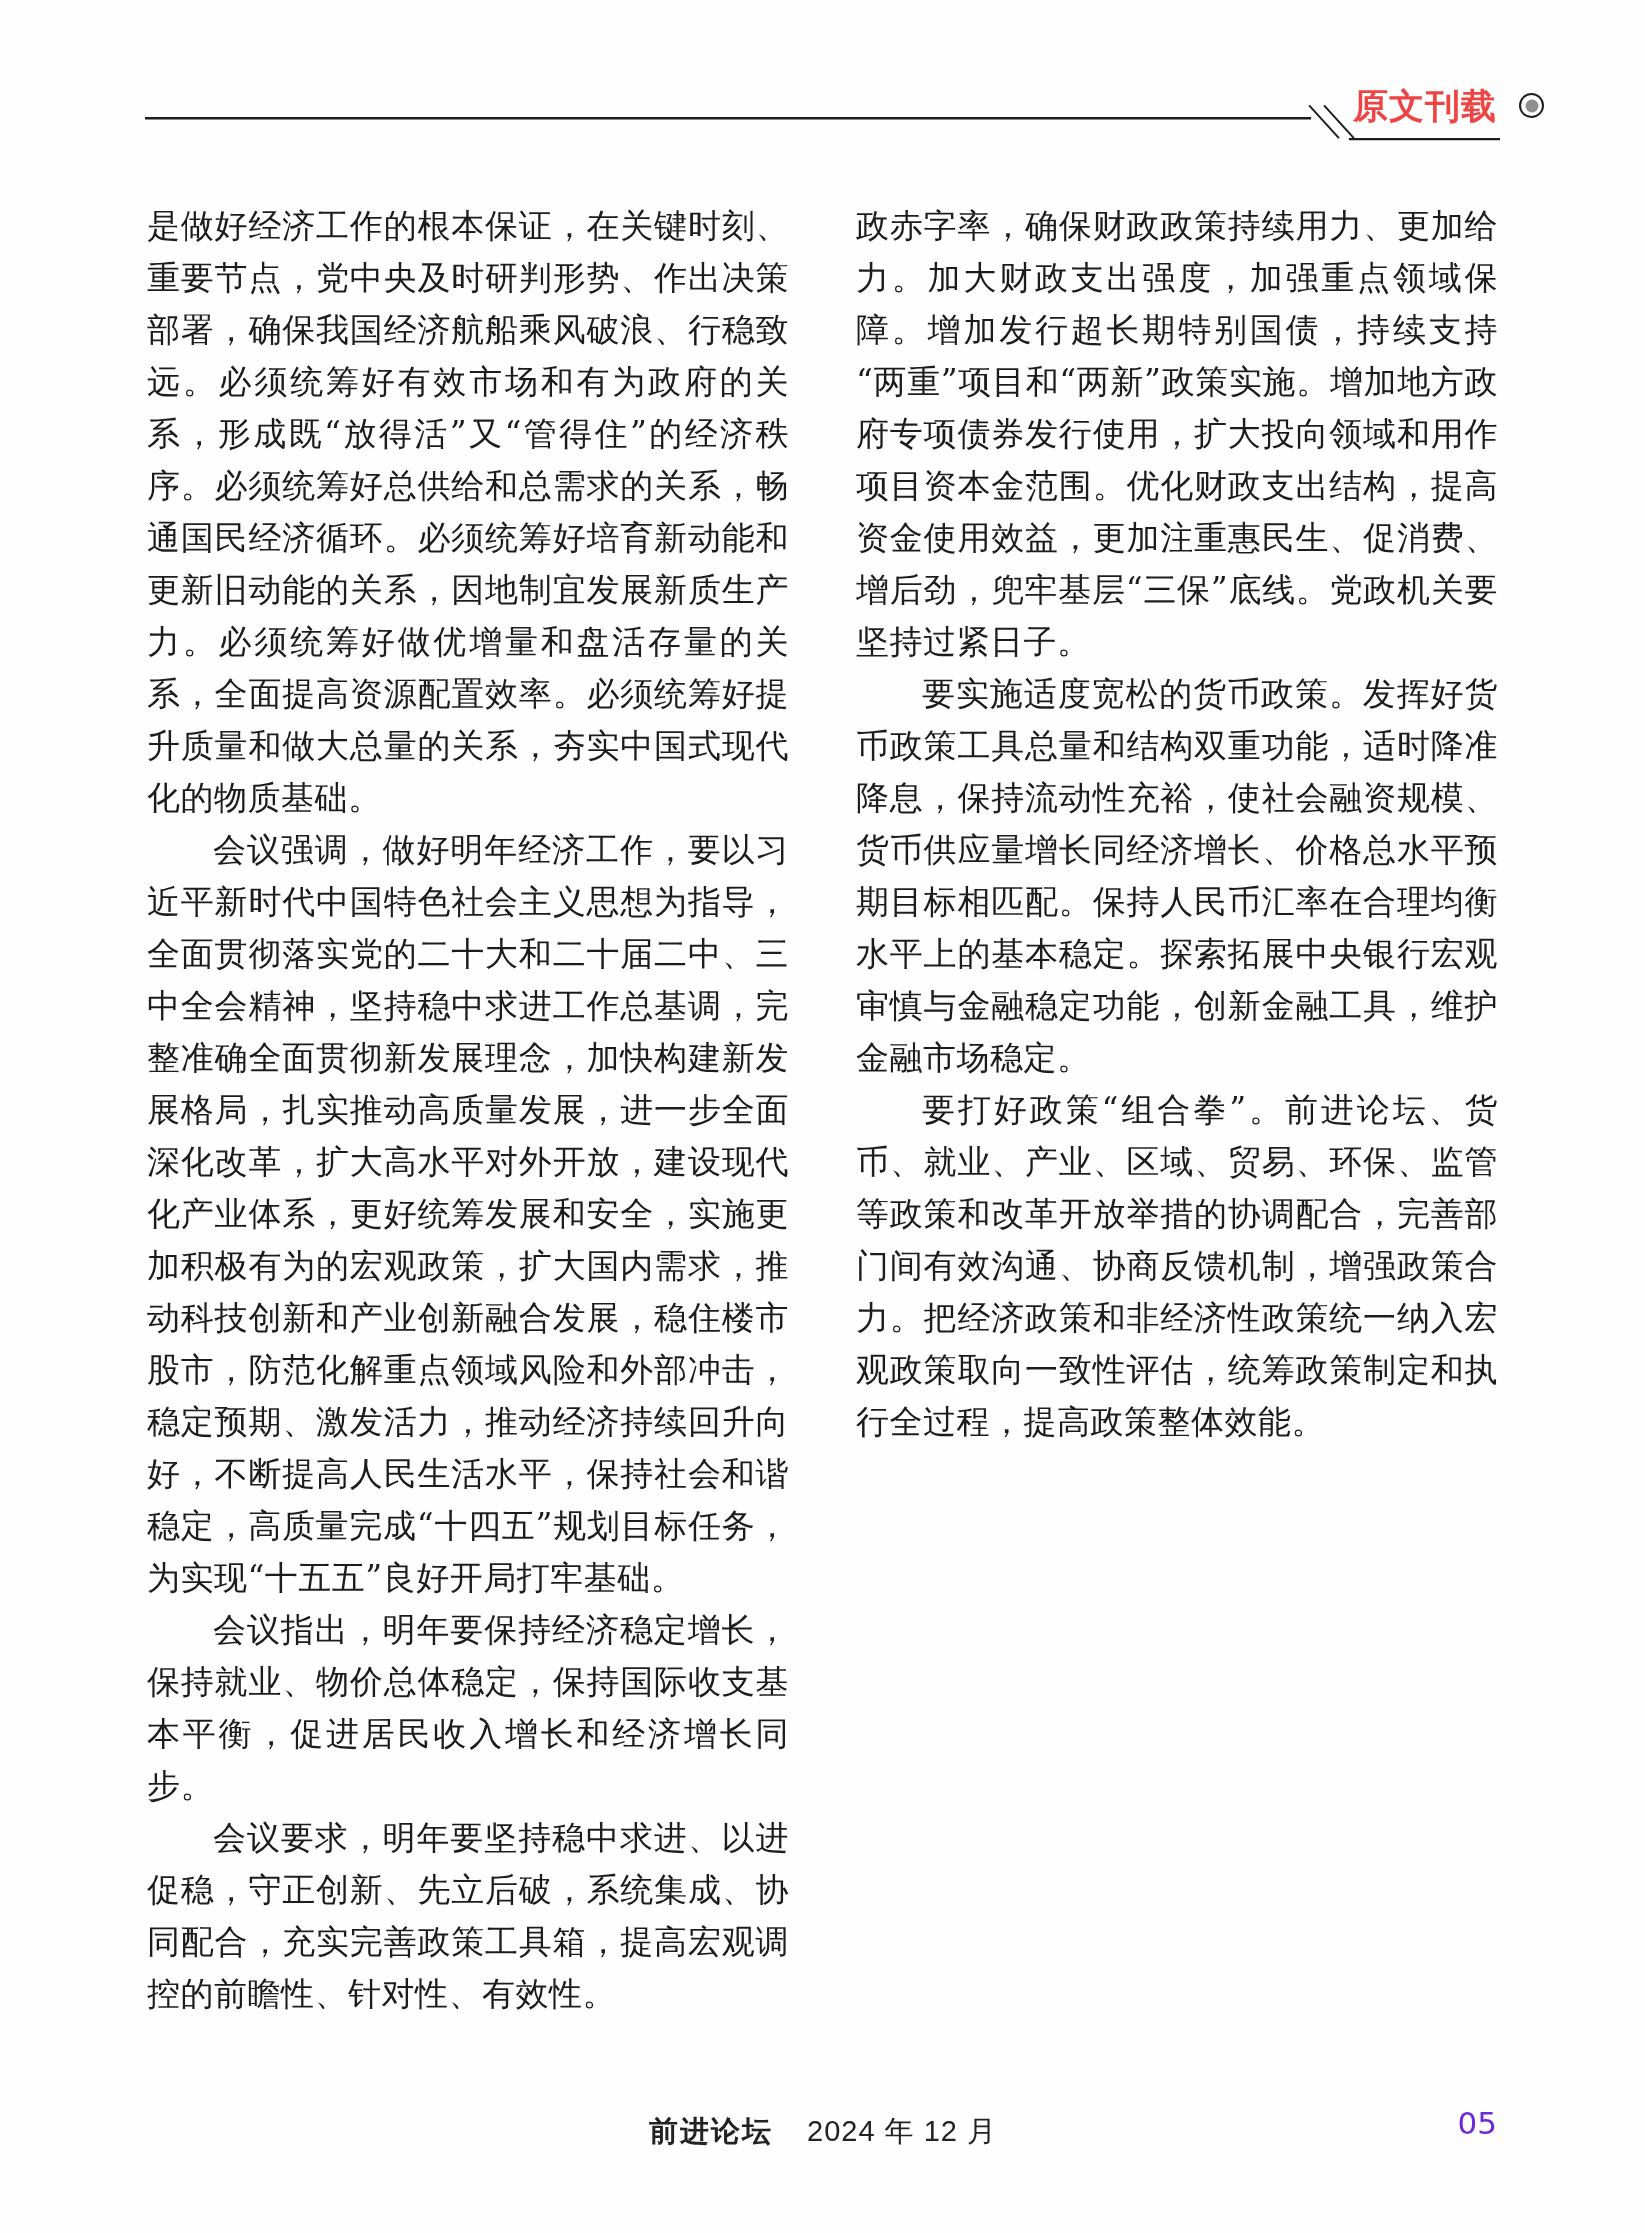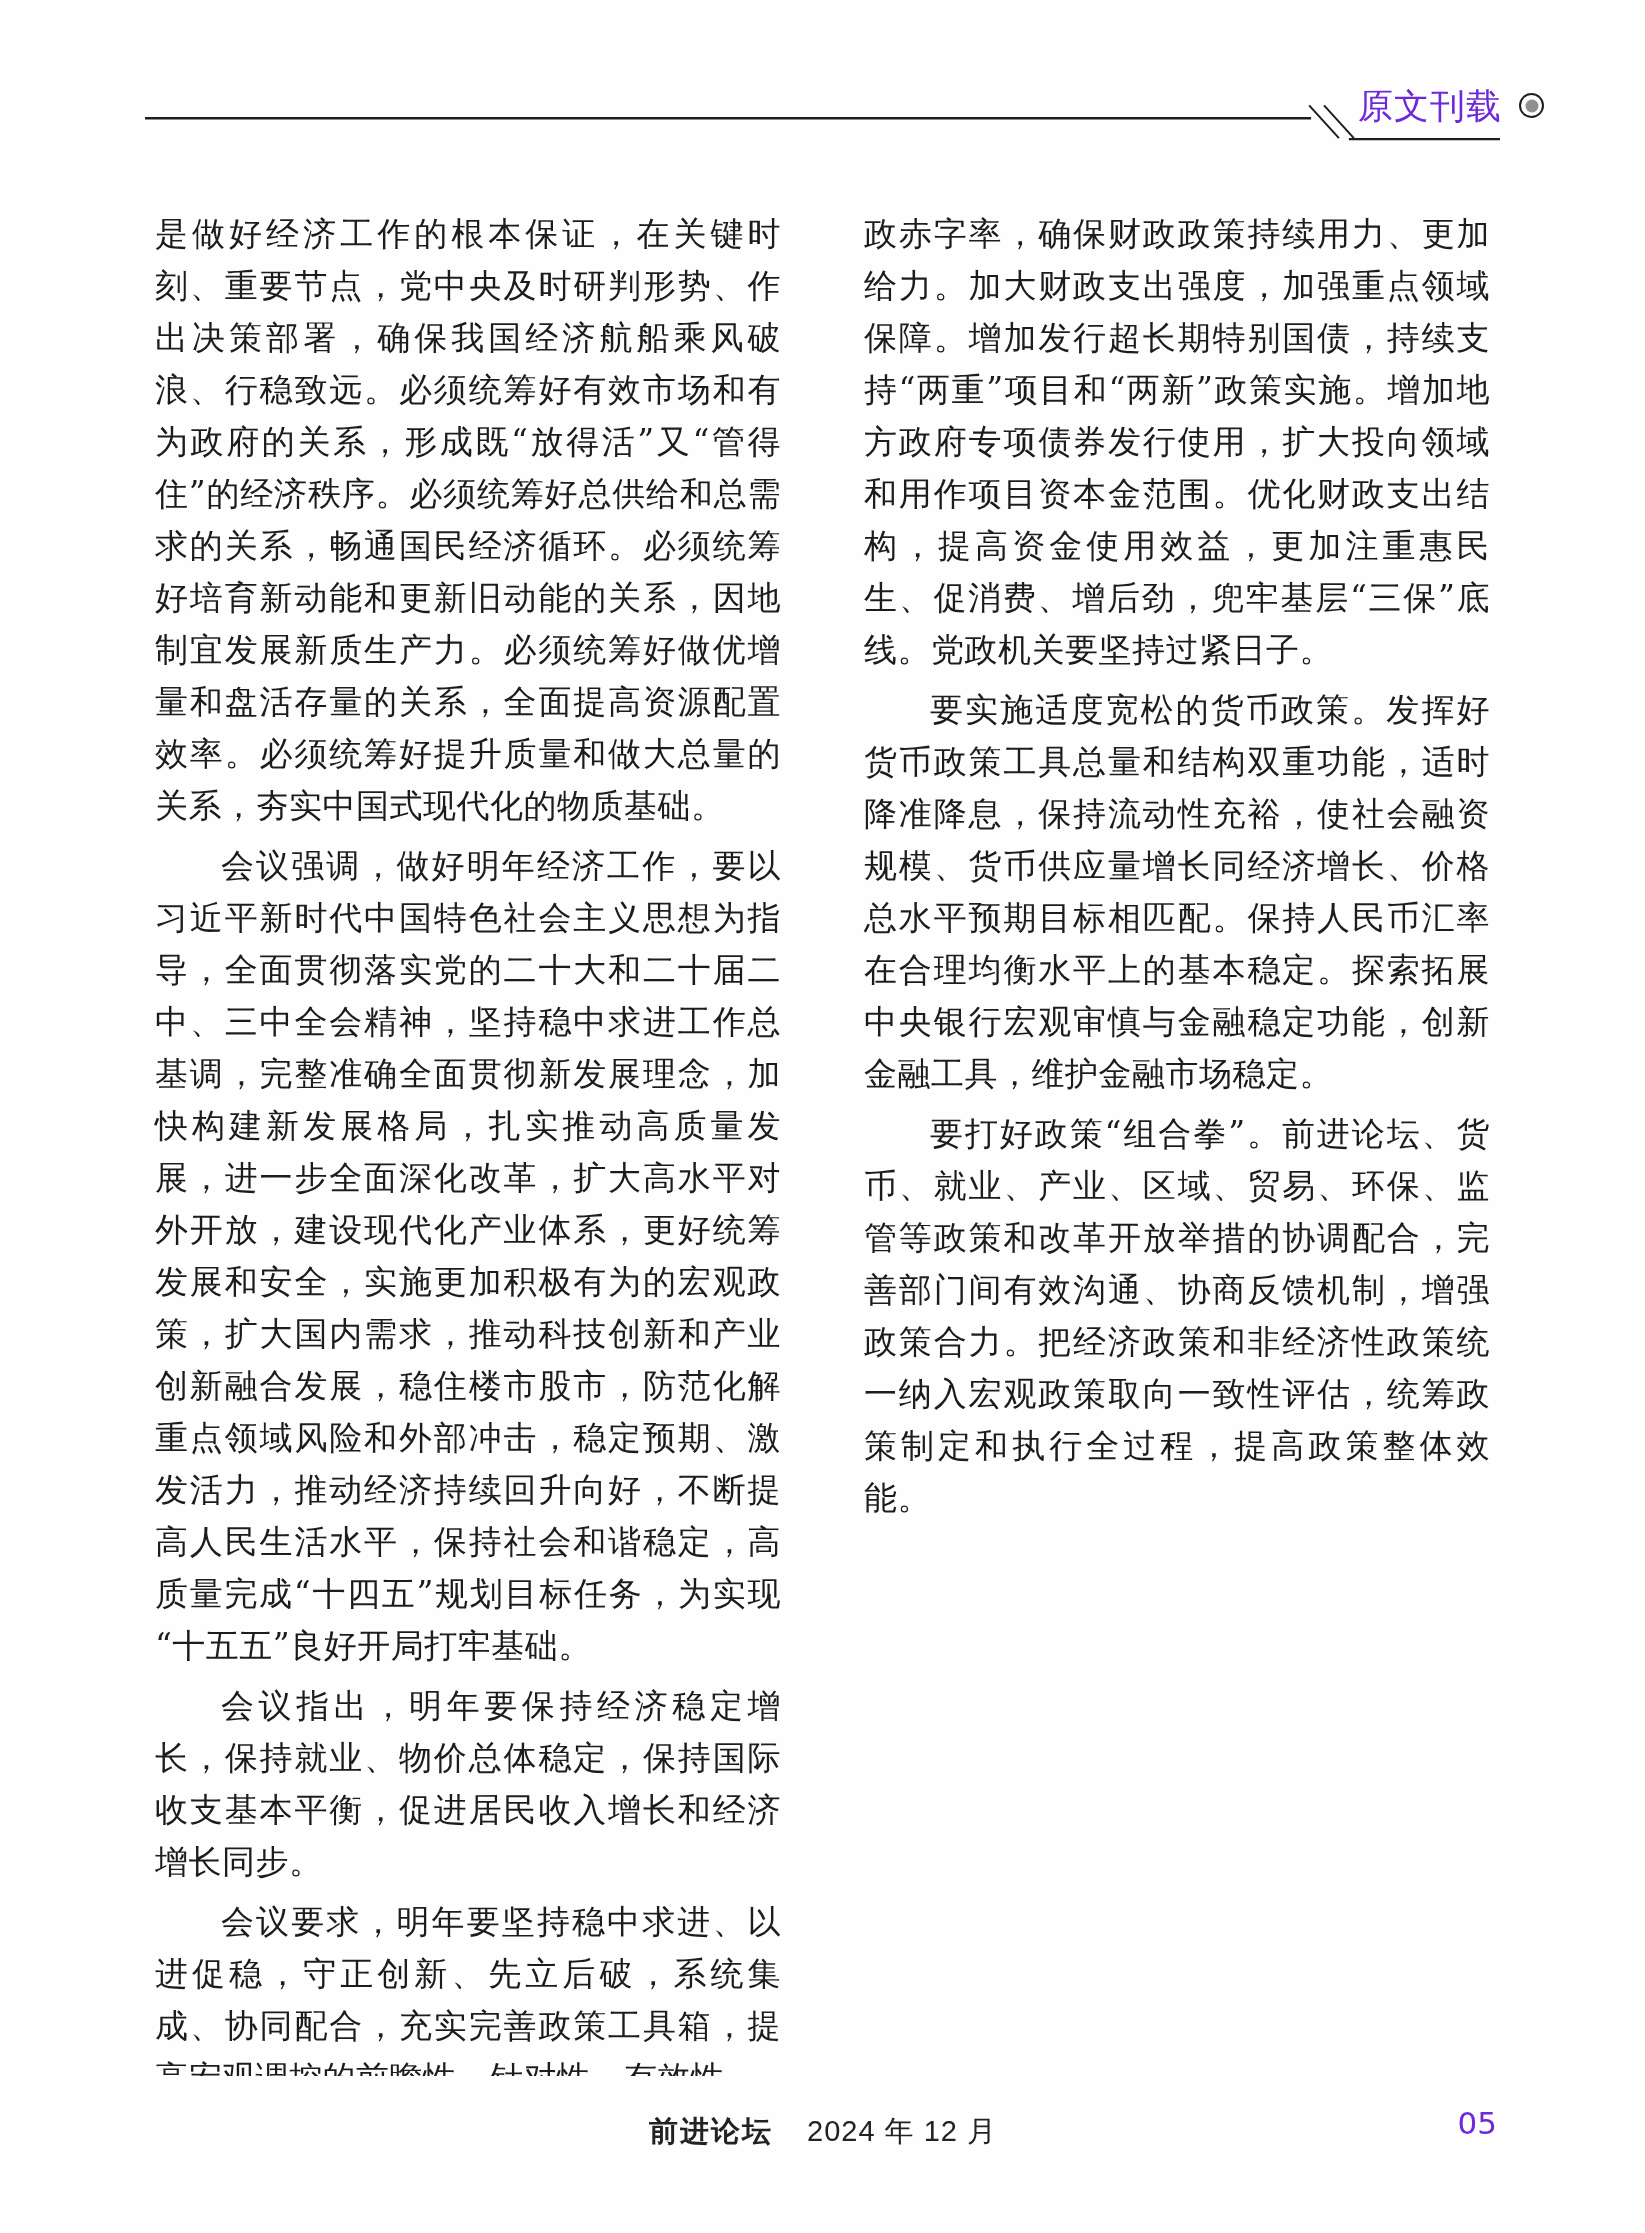--- a/index.html
+++ b/index.html
@@ -11,25 +11,25 @@
     position: relative;
     overflow: hidden;
   }
   .page { position: absolute; inset: 0; background: #fefefe; }
 
   
   .header-rule-svg { position: absolute; left: 0; top: 0; width: 1646px; height: 169px; }
   .section-label {
     position: absolute;
     top: 86px; left: 1353px; width: 149px;
-    text-align: right;
-    font-size: 35px; font-weight: normal;
+    text-align: left;
+    font-size: 35px; font-weight: bold;
     letter-spacing: 1px;
     line-height: 40px;
-    color: #6d28d9;
+    color: #ef4444;
     white-space: nowrap;
   }
   .bullseye {
     position: absolute; left: 1519px; top: 93px;
     width: 25px; height: 25px;
     border: 2px solid #1d1d1d; border-radius: 50%;
     box-sizing: border-box;
   }
   .bullseye .dot {
     position: absolute; left: 50%; top: 50%;
@@ -46,21 +46,21 @@
     height: 1876px;
     overflow: hidden;
     font-size: 33px;
     line-height: 52px;
     letter-spacing: 0.5px;
     color: #1c1c1c;
   }
   .column.left  { left: 147px; }
   .column.right { left: 856px; }
   .column p {
-    margin: 8px; padding: 0;
+    margin: 0; padding: 0;
     text-align: justify;
     text-align-last: left;
     text-indent: 2em;
     word-break: break-all;
   }
   .column p.cont { text-indent: 0; }
 
   
   .footer-center {
     position: absolute; left: 0; right: 0; top: 2113px;

